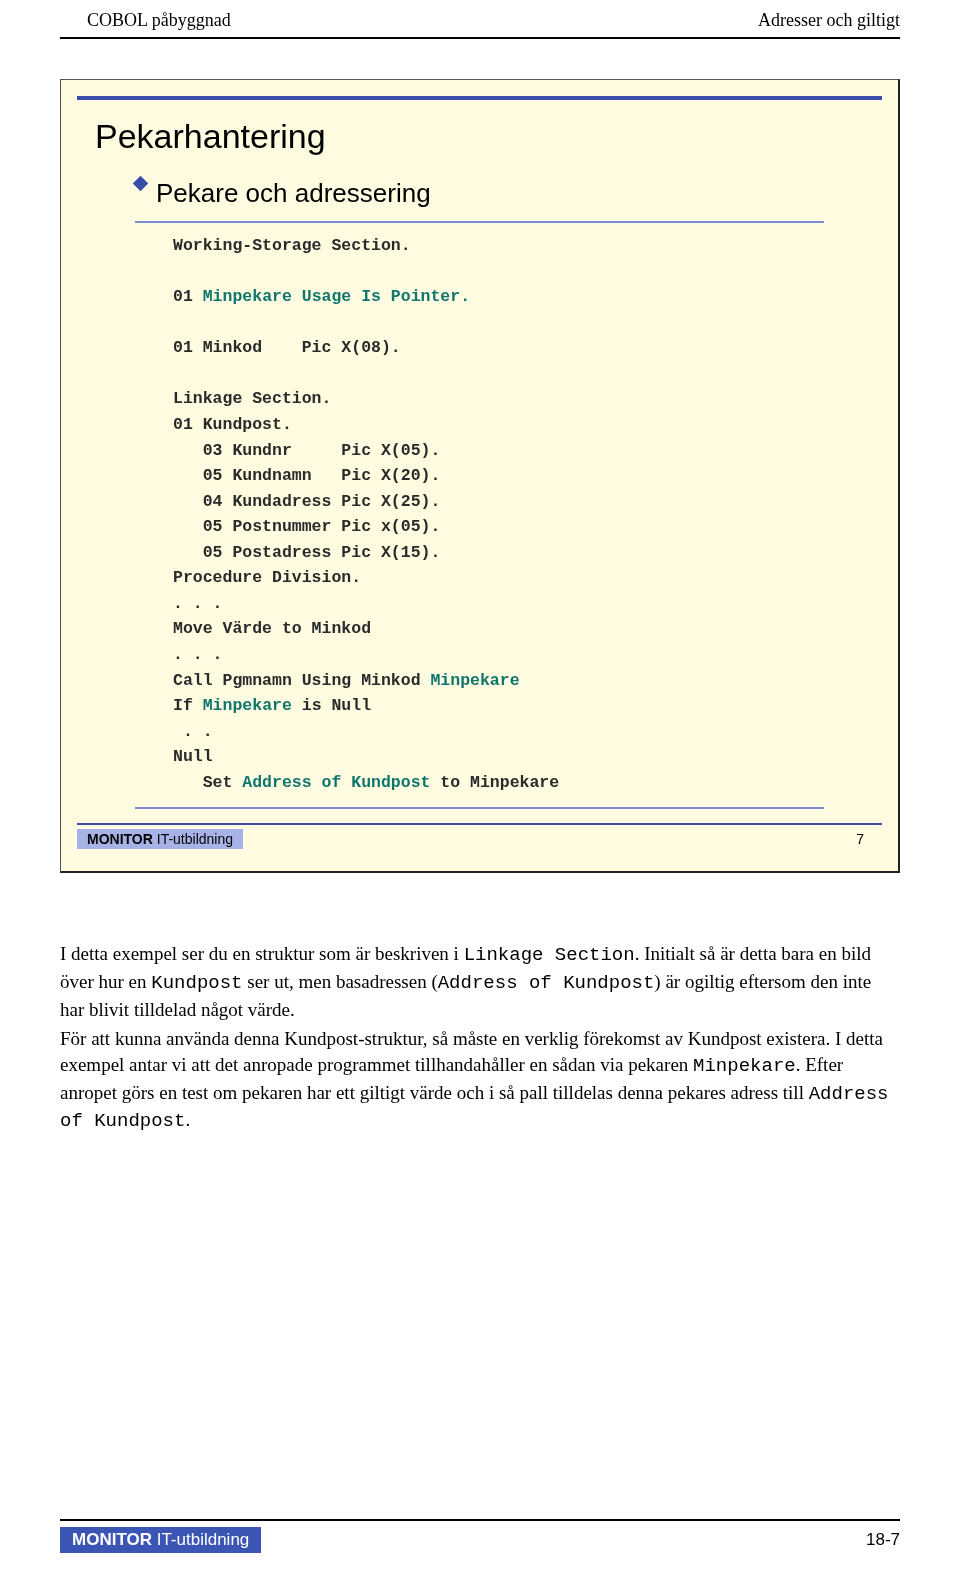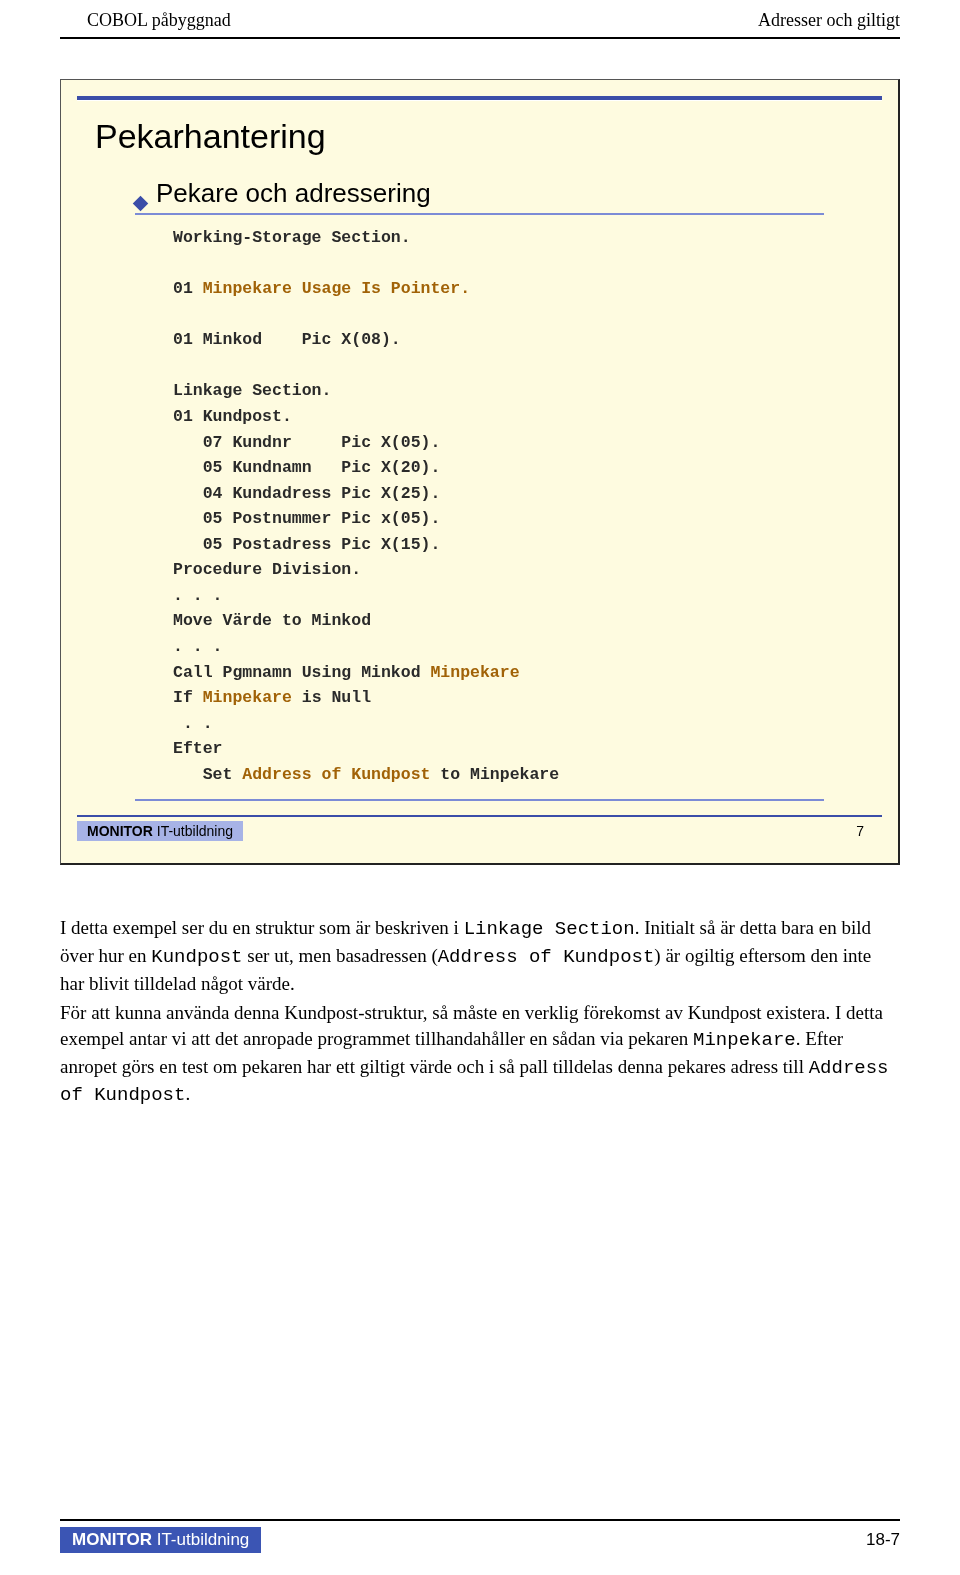--- a/index.html
+++ b/index.html
@@ -49,24 +49,24 @@
   }
   .slide-title {
     font-family: Arial, Helvetica, sans-serif;
     font-size: 34px;
     font-weight: 400;
     color: #000;
     margin: 6px 0 22px 0;
   }
   .bullet-row {
     display: flex;
-    align-items: flex-end;
+    align-items: flex-start;
     gap: 10px;
     margin-left: 40px;
-    margin-bottom: 4px;
+    margin-bottom: 12px;
   }
   .diamond {
     width: 11px;
     height: 11px;
     background: #3b4da8;
     transform: rotate(45deg);
     flex: 0 0 auto;
   }
   .bullet-text {
     font-family: Arial, Helvetica, sans-serif;
@@ -82,21 +82,21 @@
     background: #fefbe0;
     margin: 0 0 0 78px;
     padding: 10px 0 8px 0;
     font-family: "Courier New", Courier, monospace;
     font-size: 16.5px;
     font-weight: bold;
     line-height: 1.55;
     white-space: pre;
     color: #2a2a2a;
   }
-  .code-block .hl1 { color: #a16207; } 
+  .code-block .hl1 { color: #0f766e; } 
   .code-rule-bot1 {
     border: none;
     border-top: 2px solid #7c8bd6;
     margin: 4px 40px 10px 40px;
   }
   .code-rule-bot2 {
     border: none;
     border-top: 2px solid #3b4da8;
     margin: 0;
   }
@@ -109,21 +109,21 @@
     padding: 4px 18px 6px 0;
   }
   .slide-footer .brand {
     background: #a7b3e6;
     color: #000;
     padding: 2px 10px 2px 10px;
     font-size: 14px;
   }
   .slide-footer .brand b { color: #000; }
   .body-text {
-    margin-top: 50px;
+    margin-top: 68px;
     font-size: 19px;
     line-height: 1.35;
   }
   .body-text p { margin: 0 0 4px 0; }
   .code-inline {
     font-family: "Courier New", Courier, monospace;
   }
   .footer-area {
     position: absolute;
     left: 60px;
@@ -173,33 +173,33 @@
       <hr class="code-rule-top">
 
       <div class="code-block" id="code-block"><span>Working-Storage Section.</span>
 <span></span>
 <span>01 </span><span class="hl1">Minpekare Usage Is Pointer.</span>
 <span></span>
 <span>01 Minkod    Pic X(08).</span>
 <span></span>
 <span>Linkage Section.</span>
 <span>01 Kundpost.</span>
-<span>   07 Kundnr     Pic X(05).</span>
+<span>   03 Kundnr     Pic X(05).</span>
 <span>   05 Kundnamn   Pic X(20).</span>
 <span>   04 Kundadress Pic X(25).</span>
 <span>   05 Postnummer Pic x(05).</span>
 <span>   05 Postadress Pic X(15).</span>
 <span>Procedure Division.</span>
 <span>. . .</span>
 <span>Move Värde to Minkod</span>
 <span>. . .</span>
 <span>Call Pgmnamn Using Minkod </span><span class="hl1">Minpekare</span>
 <span>If </span><span class="hl1">Minpekare</span><span> is Null</span>
 <span> . .</span>
-<span>Efter</span>
+<span>Null</span>
 <span>   Set </span><span class="hl1">Address of Kundpost</span><span> to Minpekare</span></div>
 
       <hr class="code-rule-bot1">
     </div>
     <hr class="code-rule-bot2">
     <div class="slide-footer">
       <span class="brand"><b>MONITOR</b><span> IT-utbildning</span></span>
       <span>7</span>
     </div>
   </div>

